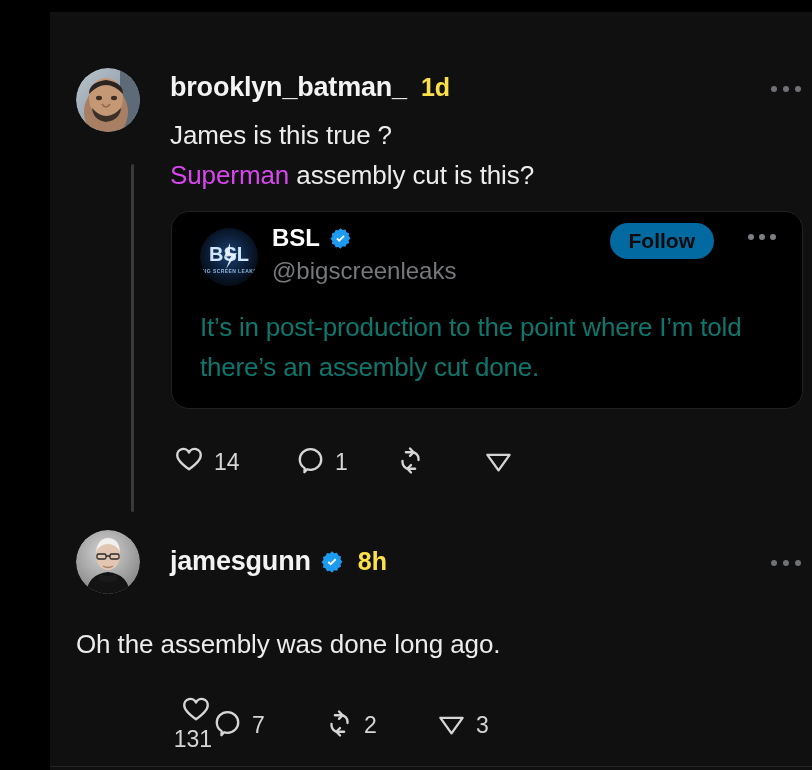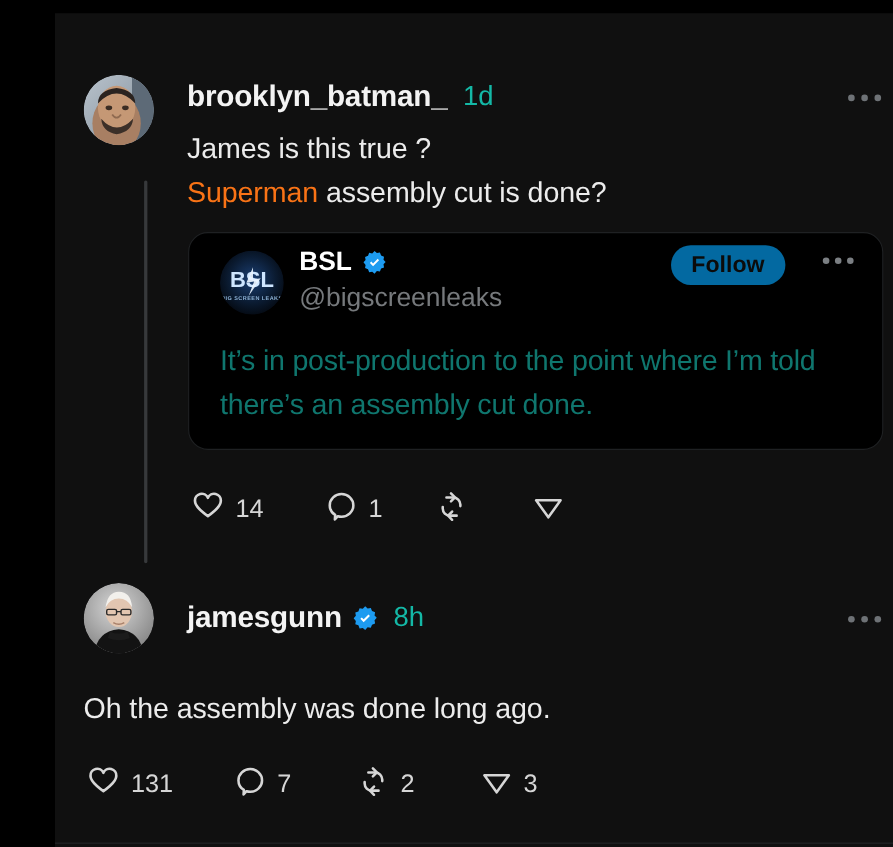--- a/index.html
+++ b/index.html
@@ -58,23 +58,23 @@
     align-items: center;
     white-space: nowrap;
   }
   .username {
     color: #f3f3f3;
     font-size: 27px;
     font-weight: 700;
     letter-spacing: -0.2px;
   }
   .timestamp {
-    color: #14b8a6;
+    color: #fde047;
     font-size: 25px;
-    font-weight: 400;
+    font-weight: 700;
     margin-left: 14px;
   }
   .verified { margin-left: 9px; display: inline-flex; }
   .verified svg { display: block; }
 
   .more-btn {
     position: absolute;
     display: flex;
     align-items: center;
     gap: 6px;
@@ -87,21 +87,21 @@
     background: #6e7276;
   }
 
   .body-text {
     position: absolute;
     color: #ececec;
     font-size: 26px;
     line-height: 40px;
     letter-spacing: -0.1px;
   }
-  .body-text .link { color: #f97316; }
+  .body-text .link { color: #d946ef; }
 
   
   .quote-card {
     position: absolute;
     background: #000000;
     border: 1px solid #1f2123;
     border-radius: 18px;
     overflow: hidden;
   }
   .q-avatar {
@@ -234,21 +234,21 @@
       </div>
 
       <div class="more-btn" style="left:721px; top:74px;">
         <i></i>
         <i></i>
         <i></i>
       </div>
 
       <div class="body-text" style="left:120px; top:103px; width:620px;">
         <div><span>James is this true ?</span></div>
-        <div><span class="link">Superman</span><span> assembly cut is done?</span></div>
+        <div><span class="link">Superman</span><span> assembly cut is this?</span></div>
       </div>
 
       <div class="quote-card" style="left:121px; top:199px; width:630px; height:196px;">
 
         <div class="q-avatar">
           <svg viewBox="0 0 58 58" xmlns="http://www.w3.org/2000/svg">
             <defs>
               <clipPath id="cl2">
                   <circle cx="29" cy="29" r="29"></circle>
                 </clipPath>
@@ -374,21 +374,21 @@
         <i></i>
         <i></i>
         <i></i>
       </div>
 
       <div class="body-text" style="left:26px; top:612px; width:700px;">
         <div><span>Oh the assembly was done long ago.</span></div>
       </div>
 
       <div class="actions" style="left:28px; top:682px;">
-        <div class="action" style="width:134px;">
+        <div class="action" style="width:134px;flex-direction:column;">
           <span>
             <svg width="32" height="32" viewBox="0 0 24 24" fill="none" stroke="#d6d6d6" stroke-width="1.8" stroke-linecap="round" stroke-linejoin="round" xmlns="http://www.w3.org/2000/svg">
               <path d="M20.8 8.6c0 4.6-8.8 10.3-8.8 10.3S3.2 13.2 3.2 8.6A4.6 4.6 0 0112 6.4a4.6 4.6 0 018.8 2.2z"></path>
             </svg>
           </span>
           <span class="count">131</span>
         </div>
 
         <div class="action" style="width:112px;">
           <span>

